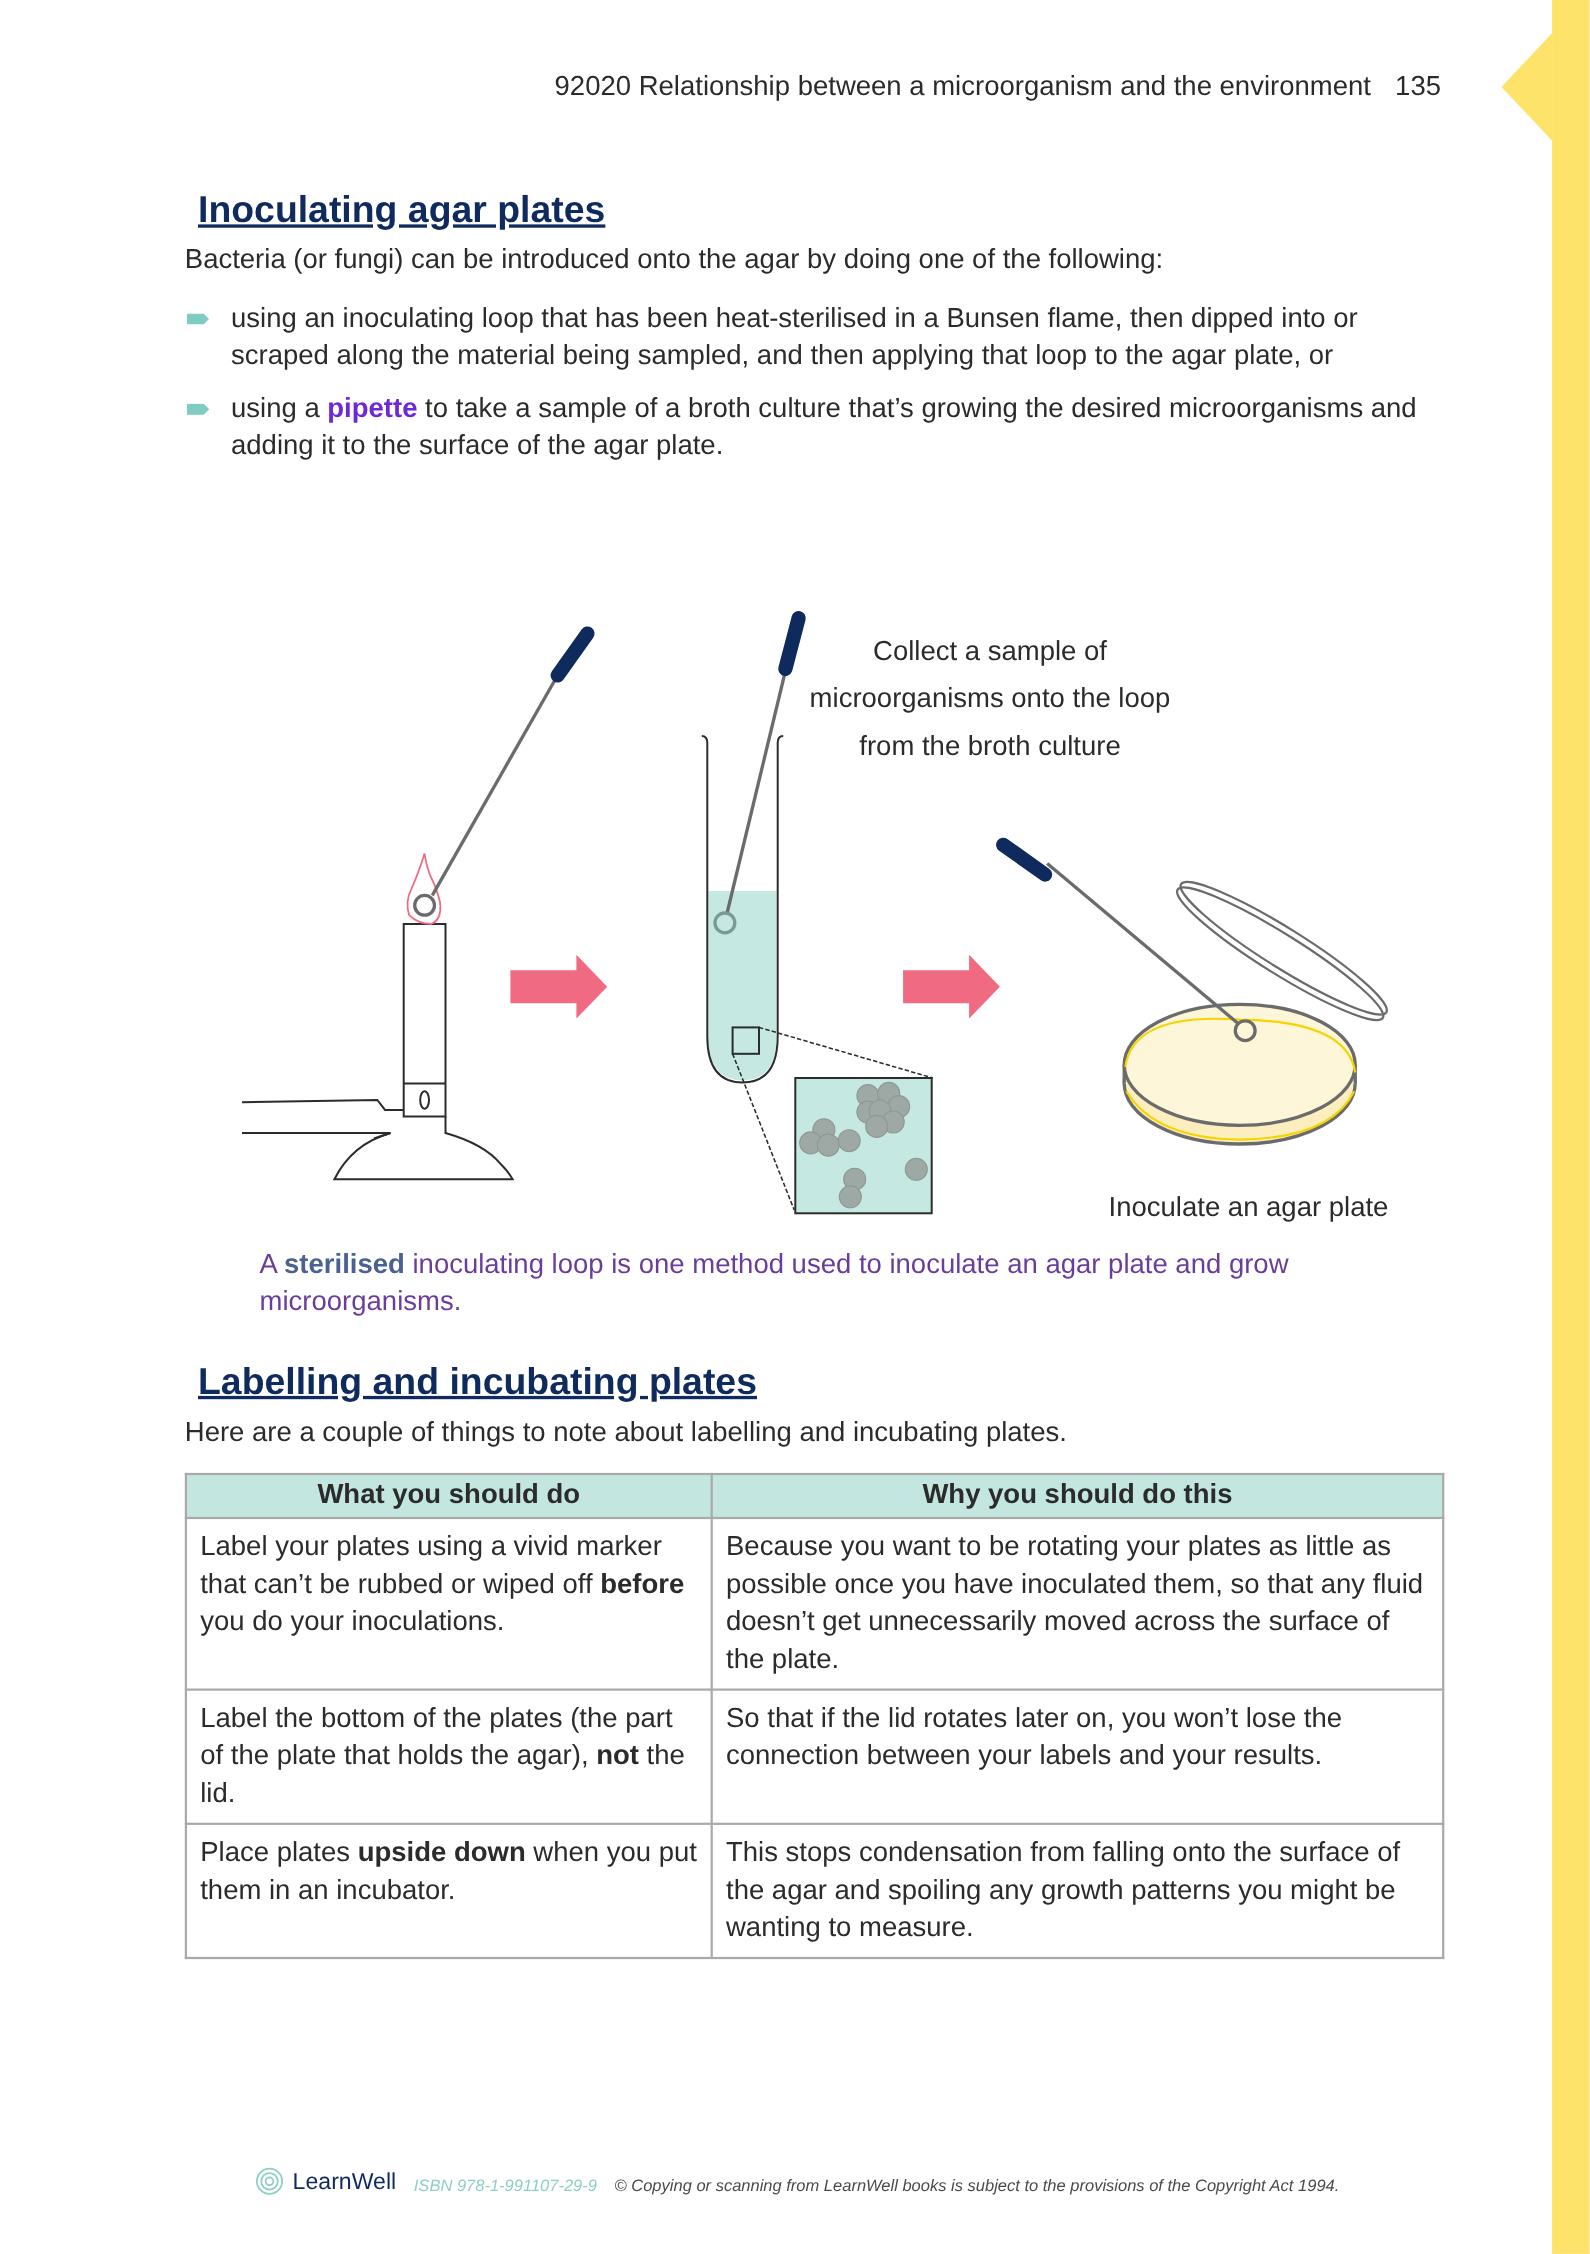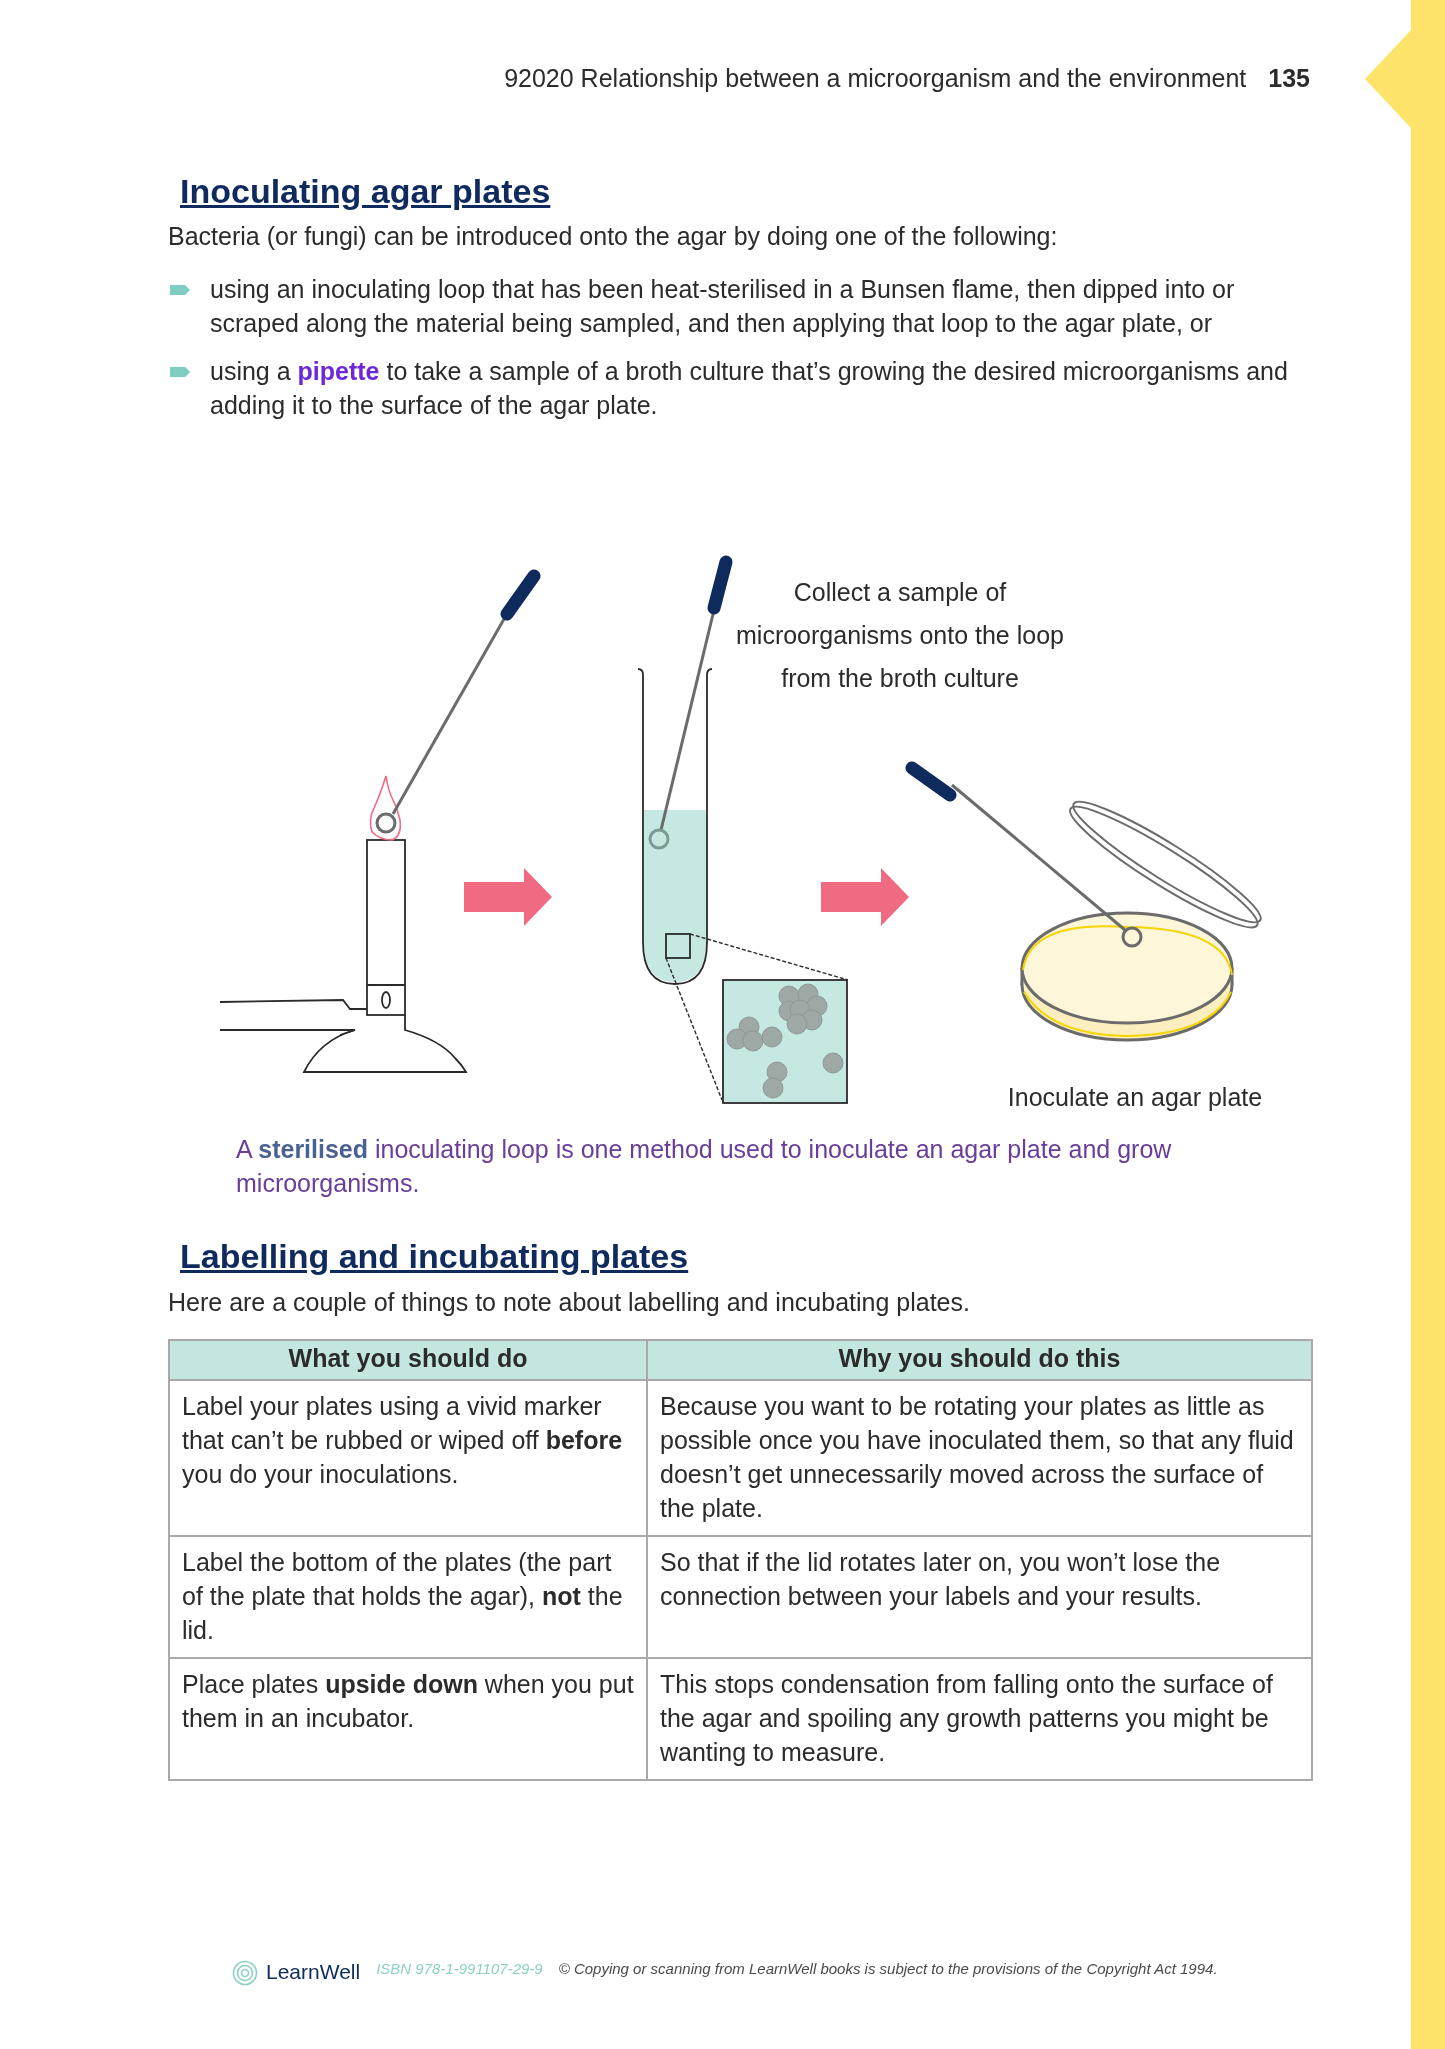--- a/index.html
+++ b/index.html
@@ -5,21 +5,21 @@
   html, body { margin: 0; padding: 0; }
   body {
     width: 1445px; height: 2049px; position: relative; overflow: hidden;
     background: #ffffff; color: #2b2b2b;
     font-family: "Liberation Sans", "DejaVu Sans", sans-serif;
   }
   .side-strip { position: absolute; left: 1411px; top: 0; width: 34px; height: 2049px; background: #fde36a; }
   .side-tab { position: absolute; left: 1365px; top: 30px; width: 0; height: 0;
     border-top: 49px solid transparent; border-bottom: 49px solid transparent; border-right: 46px solid #fde36a; }
   .running-head { position: absolute; right: 135px; top: 64px; font-size: 25px; color: #2b2b2b; white-space: nowrap; }
-  .running-head .pg { font-weight: bold; margin-left: 22px; }
+  .running-head .pg { font-weight: normal; margin-left: 22px; }
 
   h2 { position: absolute; left: 168px; margin: 12px; font-size: 34px; font-weight: 600; color: #0f2a5c; text-decoration: underline; }
   .para { position: absolute; left: 168px; font-size: 25px; line-height: 34px; margin: 0; color: #2b2b2b; }
 
   .bullets { position: absolute; left: 168px; top: 272px; width: 1145px; margin: 0; padding: 0; list-style: none; }
   .bullets li { position: relative; padding-left: 42px; font-size: 25px; line-height: 34px; margin-bottom: 14px; color: #2b2b2b; }
   .bullet-icon { position: absolute; left: 2px; top: 13px; width: 20px; height: 10px; }
   .kw { font-weight: bold; color: #6d28d9; }
 
   .diagram { position: absolute; left: 0; top: 540px; width: 1445px; height: 580px; }
@@ -28,21 +28,21 @@
   .caption { position: absolute; left: 236px; top: 1132px; width: 1000px; font-size: 25px; line-height: 34px; color: #6a3d9a; margin: 0; }
   .caption .kw { color: #4a6291; }
 
   table.notes { position: absolute; left: 168px; top: 1339px; width: 1145px; border-collapse: collapse; font-size: 25px; line-height: 34px; }
   table.notes th, table.notes td { border: 2px solid #a9a9a9; vertical-align: top; color: #2b2b2b; }
   table.notes th { background: #c4e6e0; font-weight: 600; padding: 0 12px 4px; text-align: center; }
   table.notes td { padding: 8px 12px 10px; }
   table.notes td b { font-weight: bold; }
   .col1 { width: 452px; }
 
-  .footer { position: absolute; left: 232px; top: 1960px; height: 36px; display: flex; align-items: flex-start; white-space: nowrap; }
+  .footer { position: absolute; left: 232px; top: 1960px; height: 36px; display: flex; align-items: flex-end; white-space: nowrap; }
   .logo-mark { width: 26px; height: 26px; margin-right: 8px; }
   .logo-text { font-size: 21px; color: #0f2a5c; margin-right: 16px; }
   .isbn { font-size: 15px; font-style: italic; color: #8ccfc4; margin-right: 16px; }
   .copy { font-size: 15px; font-style: italic; color: #4a4a4a; }
 </style>
 </head>
 <body>
 
 <div class="side-strip"></div>
 <div class="side-tab"></div>

